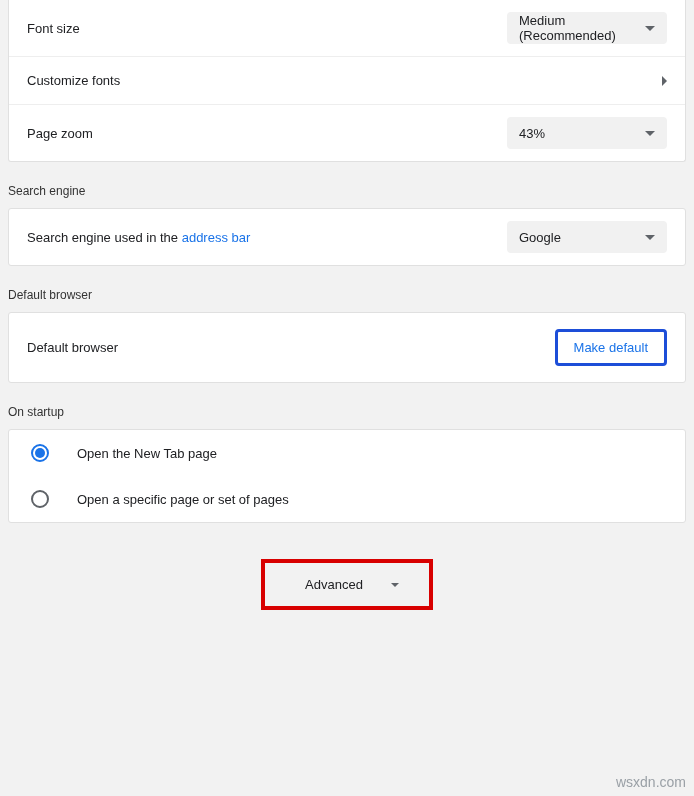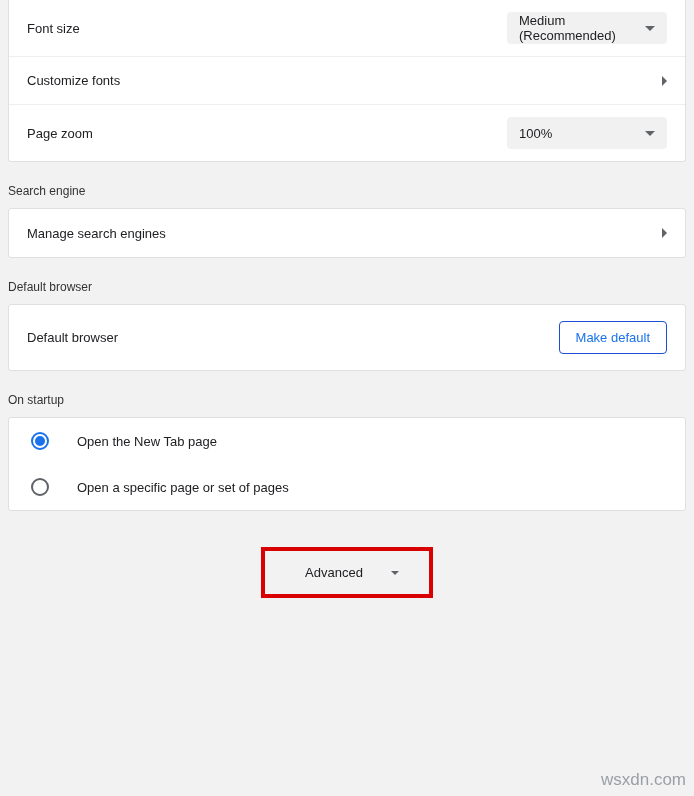--- a/index.html
+++ b/index.html
@@ -54,21 +54,21 @@
   }
   .caret-right {
     width: 0; height: 0;
     border-top: 5px solid transparent;
     border-bottom: 5px solid transparent;
     border-left: 5px solid #5f6368;
   }
   .link { color: #1a73e8; }
   .sub { color: #6b6b6b; font-size: 12px; margin-top: 3px; }
   .btn-outline {
-    border: 1px solid #1d4ed8;
+    border: 3px solid #1d4ed8;
     background: #fff;
     color: #1a73e8;
     padding: 8px 16px;
     border-radius: 4px;
     font-size: 13px;
     cursor: pointer;
   }
   .radio-row {
     display: flex;
     align-items: center;
@@ -108,21 +108,21 @@
   .caret-down-sm {
     width: 0; height: 0;
     border-left: 4px solid transparent;
     border-right: 4px solid transparent;
     border-top: 4px solid #5f6368;
   }
   .watermark {
     position: absolute;
     right: 8px;
     bottom: 6px;
-    font-size: 17px;
+    font-size: 14px;
     color: #9aa0a6;
   }
   .top-card { border-top: none; border-radius: 0 0 3px 3px; }
   .default-row { padding: 16px 18px; }
 </style>
 </head>
 <body>
 
 <div class="card top-card">
   <div class="row">
@@ -132,31 +132,36 @@
       <span class="caret-down"></span>
     </div>
   </div>
   <div class="row">
     <span>Customize fonts</span>
     <span class="caret-right"></span>
   </div>
   <div class="row">
     <span>Page zoom</span>
     <div class="select">
-      <span>100%</span>
+      <span>43%</span>
       <span class="caret-down"></span>
     </div>
   </div>
 </div>
 
 <div class="section-title">Search engine</div>
 <div class="card">
   <div class="row">
-    <span>Manage search engines</span>
-    <span class="caret-right"></span>
+    <span>
+      <span>Search engine used in the </span><span class="link">address bar</span>
+    </span>
+    <div class="select">
+      <span>Google</span>
+      <span class="caret-down"></span>
+    </div>
   </div>
 </div>
 
 <div class="section-title">Default browser</div>
 <div class="card">
   <div class="row default-row">
     <div>
       <div>Default browser</div>
     </div>
     <button class="btn-outline">Make default</button>

